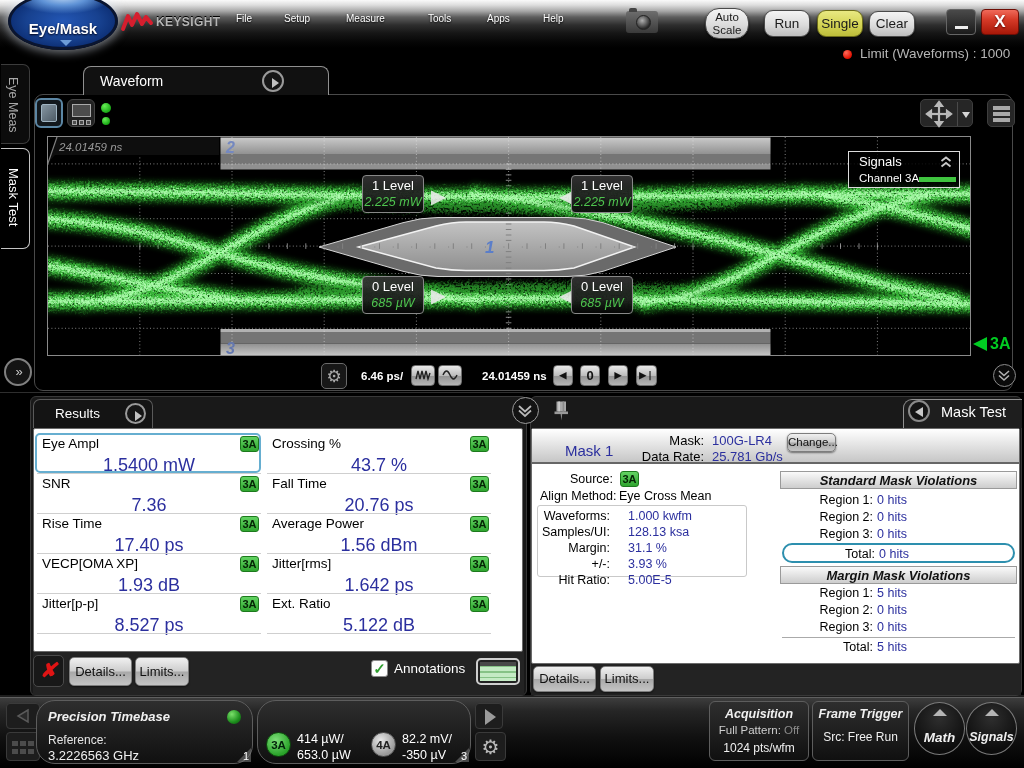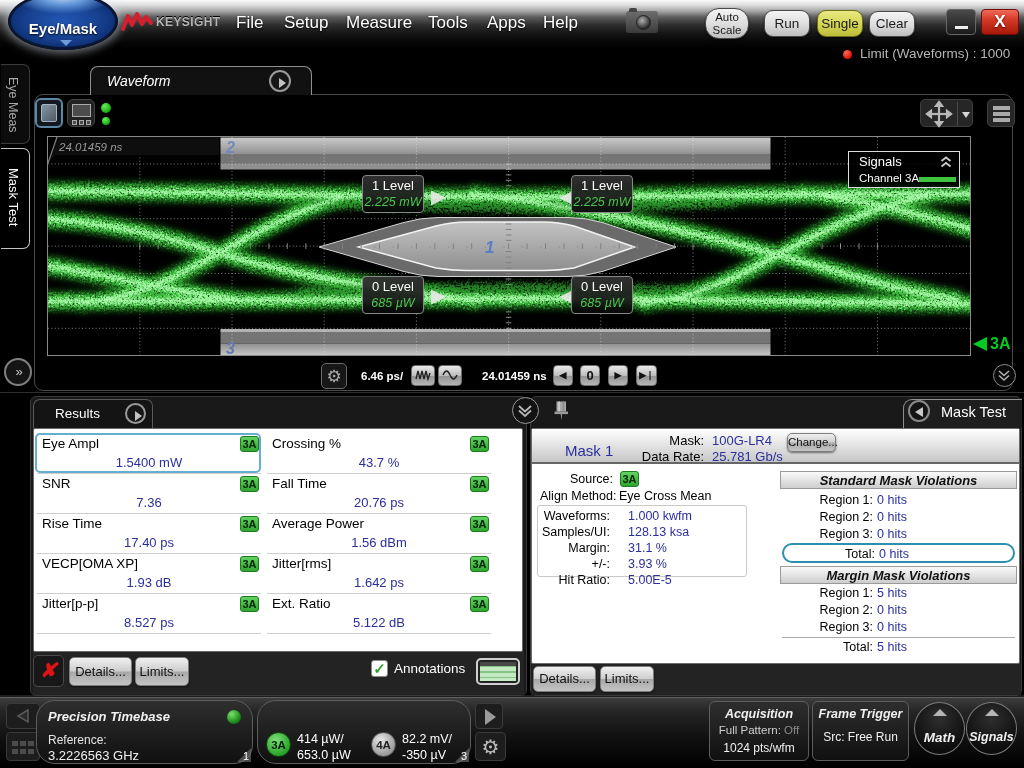--- a/index.html
+++ b/index.html
@@ -11,21 +11,21 @@
 #logo{left:8px;top:-8px;width:110px;height:58px;border-radius:50%;
 border:3px solid #0a1530;
 background:radial-gradient(ellipse 65% 45% at 50% 4%,#b9d4f2 0%,#5e92d6 35%,rgba(30,75,166,0) 72%),
 radial-gradient(ellipse at 50% 50%,#2356b4 0%,#17418f 50%,#0a2a6e 80%,#071f55 100%);
 box-shadow:0 0 10px 3px rgba(230,238,250,.5);}
 #logo .t{position:absolute;left:0;right:0;top:25px;text-align:center;color:#fff;font-weight:bold;font-size:15px;text-shadow:0 1px 2px #001;}
 #logo .chev{position:absolute;left:49px;top:45px;width:0;height:0;border-top:6px solid #6d9cd8;border-left:6px solid transparent;border-right:6px solid transparent;}
 #ks{left:120px;top:10px;width:130px;height:24px;}
 #ks svg{position:absolute;left:0;top:0;}
 #ks .txt{position:absolute;left:36px;top:5px;font-size:12px;font-weight:bold;letter-spacing:.4px;color:#b5b5b5;text-shadow:0 -1px 0 #000;}
-.menuitem{top:13px;color:#fff;font-size:17px;text-shadow:0 1px 2px #000;}
+.menuitem{top:13px;color:#fff;font-size:10px;text-shadow:0 1px 2px #000;}
 #cam{left:626px;top:11px;width:32px;height:22px;background:linear-gradient(#6e6e6e,#3a3a3a);border-radius:3px;}
 #cam:before{content:"";position:absolute;left:10px;top:4px;width:13px;height:13px;border-radius:50%;background:radial-gradient(circle at 40% 35%,#b0b0b0,#2a2a2a 70%);border:1px solid #222;}
 #cam:after{content:"";position:absolute;left:3px;top:-3px;width:8px;height:4px;background:#444;border-radius:2px 2px 0 0;}
 .pill{border-radius:9px;border:1.5px solid #4a4a4a;background:linear-gradient(#f4f4f4 0%,#dcdcdc 55%,#bdbdbd 100%);
 color:#1a1a1a;text-align:center;box-shadow:0 1px 2px rgba(0,0,0,.6);}
 #autoscale{left:705px;top:8px;width:44px;height:31px;font-size:11.5px;line-height:13px;padding-top:2px;border-radius:14px;}
 #btn-run{left:764px;top:10px;width:46px;height:27px;font-size:13.5px;line-height:25px;}
 #btn-single{left:817px;top:10px;width:46px;height:27px;font-size:13.5px;line-height:25px;
 background:linear-gradient(#e9e982 0%,#d4d455 55%,#bdbd3a 100%);border-color:#6e6e1a;}
 #btn-clear{left:869px;top:11px;width:46px;height:26px;font-size:13.5px;line-height:24px;}
@@ -40,21 +40,21 @@
 
 .vtab{left:1px;width:29px;background:#0c0c0c;border:1px solid #3c3c3c;border-left:none;border-radius:0 7px 7px 0;}
 .vtab .vt{position:absolute;left:5px;writing-mode:vertical-rl;font-size:13px;white-space:nowrap;}
 #tab-eyemeas{top:64px;height:80px;}
 #tab-eyemeas .vt{color:#a8a8a8;font-size:12.5px;top:12px;}
 #tab-masktest{top:148px;height:101px;border-color:#c4c4c4;background:#000;}
 #tab-masktest .vt{color:#fff;font-size:13px;top:19px;}
 #expander{left:4px;top:358px;width:28px;height:28px;border-radius:50%;border:2px solid #808080;background:#141414;color:#c9c9c9;font-size:13px;text-align:center;line-height:24px;letter-spacing:-2px;}
 
 #wavepanel{left:34px;top:94px;width:979px;height:297px;border:1px solid #4a4a4a;border-radius:9px;background:#000;}
-#wavetab{left:90px;top:66px;width:222px;height:29px;background:#111;border:1px solid #909090;border-bottom:none;border-radius:8px 8px 0 0;font-style:italic;}
+#wavetab{left:83px;top:66px;width:246px;height:29px;background:#111;border:1px solid #909090;border-bottom:none;border-radius:8px 8px 0 0;}
 #wavetab .t{position:absolute;left:16px;top:6px;color:#fff;font-size:14px;}
 .circbtn{border-radius:50%;border:2px solid #9a9a9a;background:#161616;}
 #wavetab .play{left:178px;top:3px;width:22px;height:22px;position:absolute;}
 .ptri{position:absolute;left:8px;top:6px;width:0;height:0;border-left:7.5px solid #c2c2c2;border-top:5px solid transparent;border-bottom:5px solid transparent;}
 #tb-b1{left:35px;top:98px;width:28px;height:30px;border-radius:6px;border:2px solid #5c87a5;background:#12181d;}
 #tb-b1 .inner{position:absolute;left:4px;top:4px;width:16px;height:18px;border:1px solid #9fb4c2;border-radius:2px;background:linear-gradient(135deg,#8596a2,#4d5b66);}
 #tb-b2{left:67px;top:99px;width:28px;height:28px;border-radius:6px;border:1px solid #444;background:#222;}
 #tb-b2 .scr{position:absolute;left:4px;top:4px;width:19px;height:13px;border:1px solid #aaa;background:#4c4c4c;}
 #tb-b2 .s1,#tb-b2 .s2,#tb-b2 .s3{position:absolute;top:20px;width:5px;height:5px;border:1px solid #aaa;background:#4c4c4c;}
 #tb-b2 .s1{left:4px;} #tb-b2 .s2{left:11px;} #tb-b2 .s3{left:18px;}
@@ -90,21 +90,21 @@
 #res-tab .play{position:absolute;left:91px;top:3px;width:21px;height:21px;}
 #chev-mid{left:512px;top:397px;width:27px;height:27px;border-radius:50%;border:1.5px solid #9a9a9a;background:#131313;}#chev-mid svg,#chev-br svg{position:absolute;left:0;top:0;}
 #chev-br{left:993px;top:364px;width:23px;height:23px;border-radius:50%;border:1.5px solid #8a8a8a;background:#0a0a0a;}
 #pin{left:552px;top:401px;width:18px;height:20px;}
 #mt-back{left:908px;top:400px;width:22px;height:22px;border-radius:50%;border:2px solid #8a8a8a;background:#141414;}
 #mt-back .tri{position:absolute;left:5px;top:5px;width:0;height:0;border-right:8px solid #c9c9c9;border-top:5.5px solid transparent;border-bottom:5.5px solid transparent;}
 #mt-title{left:941px;top:404px;color:#fff;font-size:14.5px;}
 #res-white{left:33px;top:428px;width:490px;height:224px;background:#fff;border:1px solid #6a6a6a;border-radius:2px;}
 .mcell{position:absolute;width:224px;height:40px;}
 .mcell .lab{position:absolute;left:5px;top:2px;font-size:13.5px;color:#000;}
-.mcell .val{position:absolute;left:0;right:0;top:21px;text-align:center;font-size:13px;color:#2b2f9e;}
+.mcell .val{position:absolute;left:0;right:0;top:21px;text-align:center;font-size:18px;color:#2b2f9e;}
 .mcell .sep{position:absolute;left:0;right:0;bottom:0;height:1px;background:#cfcfcf;}
 .badge{position:absolute;width:19px;height:16px;border-radius:3px;border:1px solid #1d7a1d;background:linear-gradient(#63d363,#2fa52f);color:#042204;font-size:11px;font-weight:bold;text-align:center;line-height:15px;}
 .mcell .badge{right:2px;top:2px;}
 #sel-cell{position:absolute;left:1px;top:4px;width:226px;height:40px;border:2px solid #66aed0;border-radius:5px;}
 #res-ctrl{left:33px;top:652px;width:490px;height:43px;}
 #res-x{position:absolute;left:0px;top:3px;width:31px;height:32px;background:#181818;border:1px solid #4a4a4a;border-radius:5px;color:#e01414;font-weight:bold;font-size:20px;font-style:italic;text-align:center;line-height:29px;}
 .gbtn{border-radius:5px;border:1px solid #7d7d7d;background:linear-gradient(#f0f0f0 0%,#cecece 48%,#a8a8a8 52%,#c4c4c4 100%);color:#111;font-size:13px;text-align:center;box-shadow:0 1px 2px rgba(0,0,0,.5);}
 #cb{position:absolute;left:338px;top:8px;width:17px;height:17px;background:#fdfdfd;border:1px solid #8a8a8a;border-radius:3px;color:#2f9e2f;font-size:15px;font-weight:bold;line-height:15px;text-align:center;}
 #anno{position:absolute;left:361px;top:9px;color:#fff;font-size:13.5px;}
 #swatch{position:absolute;left:443px;top:6px;width:44px;height:27px;border-radius:5px;border:2px solid #cfcfcf;background:#222;}#swatch .in{position:absolute;left:2px;top:2px;right:2px;bottom:2px;background:linear-gradient(#484848 0px,#484848 4px,rgba(0,0,0,0) 4px),repeating-linear-gradient(#c4eac4 0px,#c4eac4 3.5px,#86c286 4px,#86c286 5.5px);}

